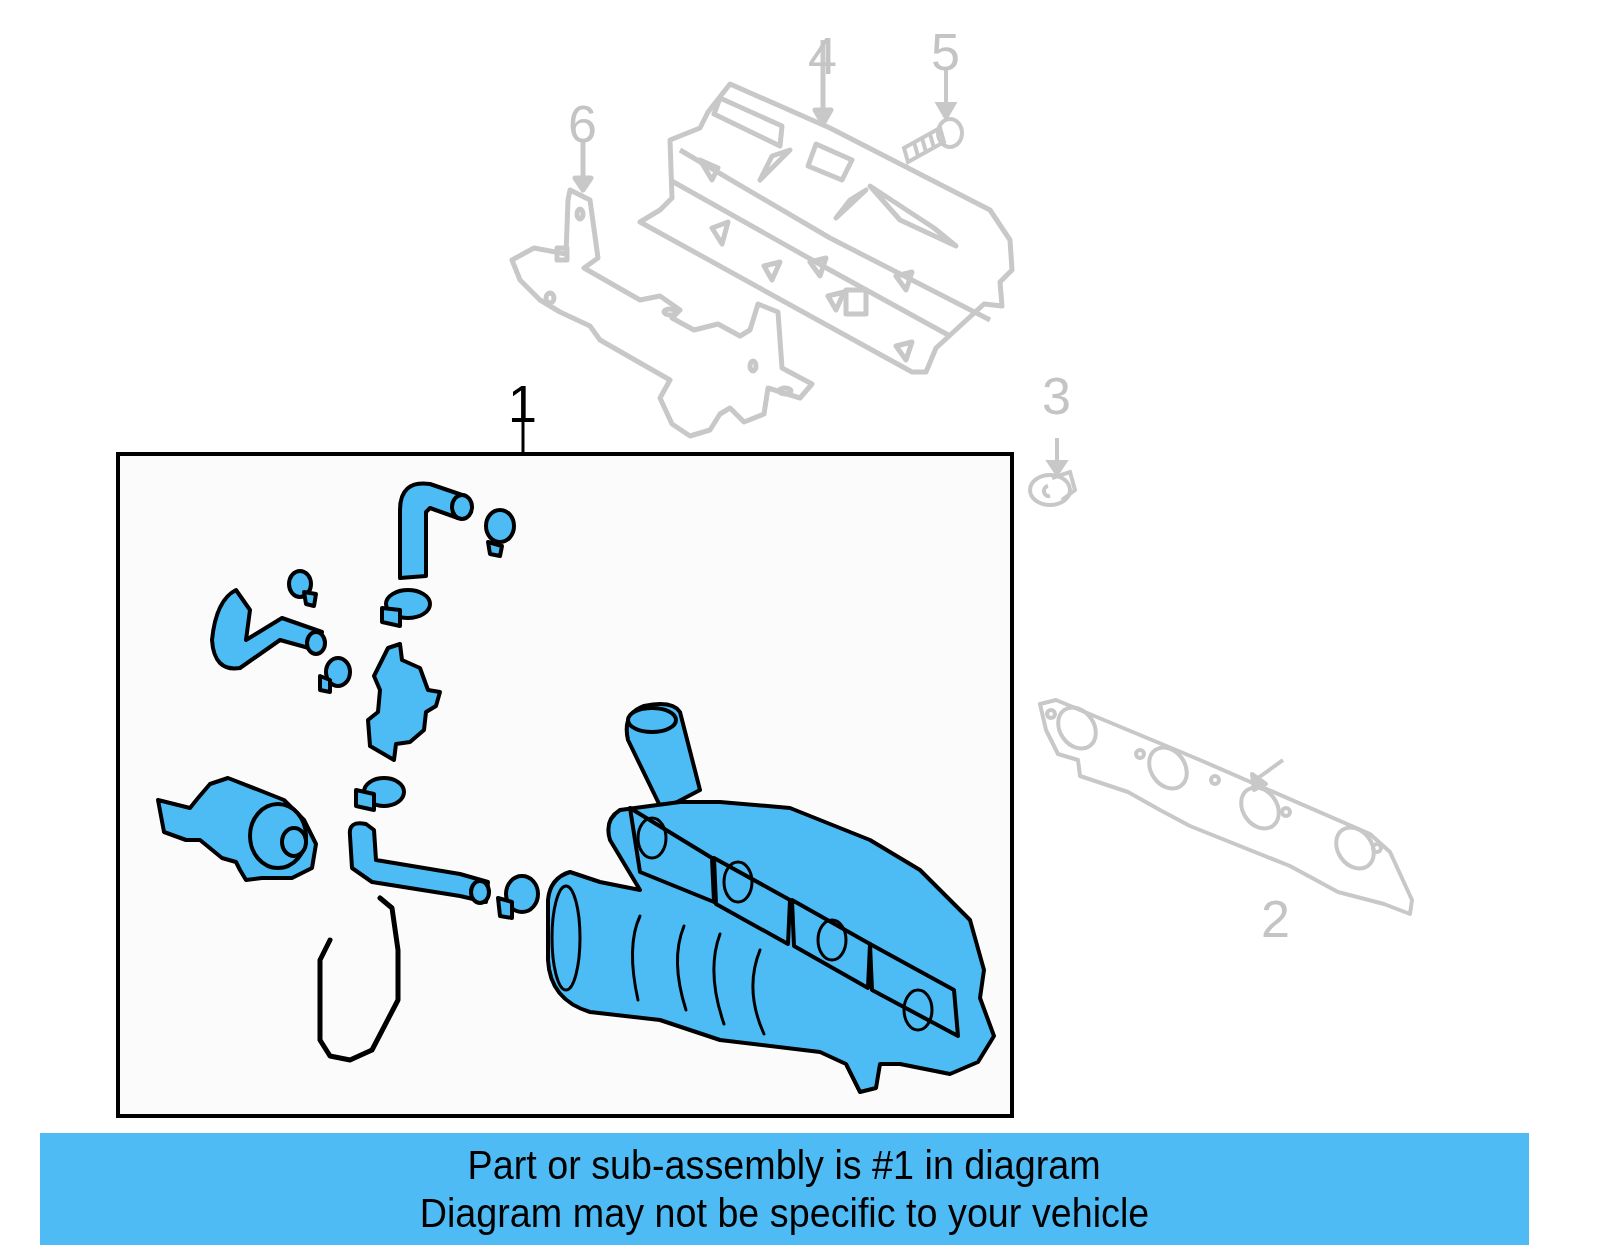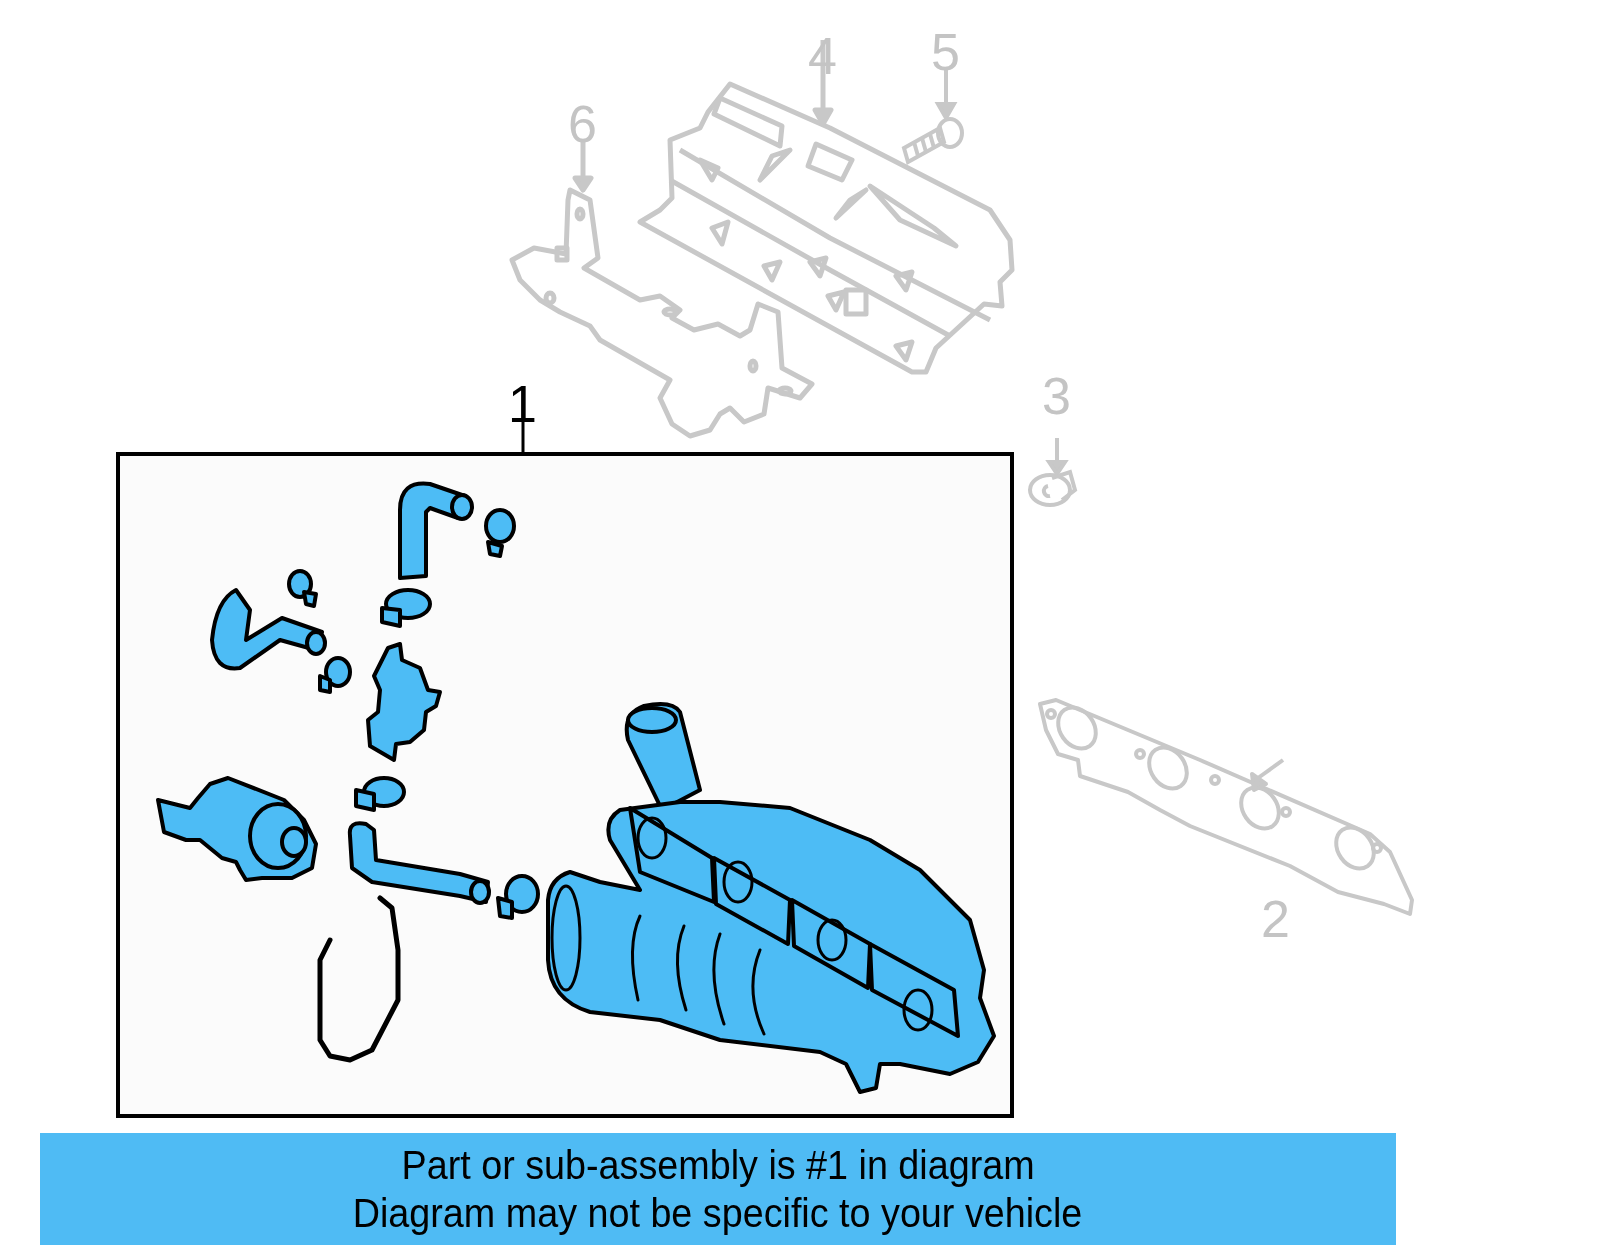--- a/index.html
+++ b/index.html
@@ -1,21 +1,21 @@
 <!DOCTYPE html>
 <html><head>
   <meta charset="utf-8">
   <style>
     html, body { margin: 0; padding: 0; background: #ffffff; }
     body { width: 1600px; height: 1249px; position: relative; overflow: hidden; font-family: "Liberation Sans", sans-serif; }
     .diagram { position: absolute; left: 0; top: 0; width: 1600px; height: 1249px; }
     .callout-num { position: absolute; font-family: "Liberation Sans", sans-serif; font-size: 52px; line-height: 1; }
     .callout-num.gray { color: #c4c4c4; }
     .callout-num.black { color: #000000; }
-    .banner { position: absolute; left: 40px; top: 1133px; width: 1356px; height: 112px; background: #4fbbf4; display: flex; flex-direction: column; align-items: center; justify-content: center; }
+    .banner { position: absolute; left: 40px; top: 1133px; width: 1489px; height: 112px; background: #4fbbf4; display: flex; flex-direction: column; align-items: center; justify-content: center; }
     .banner-line { font-family: "Liberation Sans", sans-serif; font-size: 41px; color: #000; line-height: 48px; white-space: nowrap; transform: scaleX(0.92); }
   </style>
 </head>
 <body>
 
 <div class="diagram">
   <svg width="1600" height="1249" viewBox="0 0 1600 1249" xmlns="http://www.w3.org/2000/svg">
 
     <g>
       <rect x="118" y="454" width="894" height="662" fill="#fbfbfb" stroke="#000" stroke-width="4"></rect>

